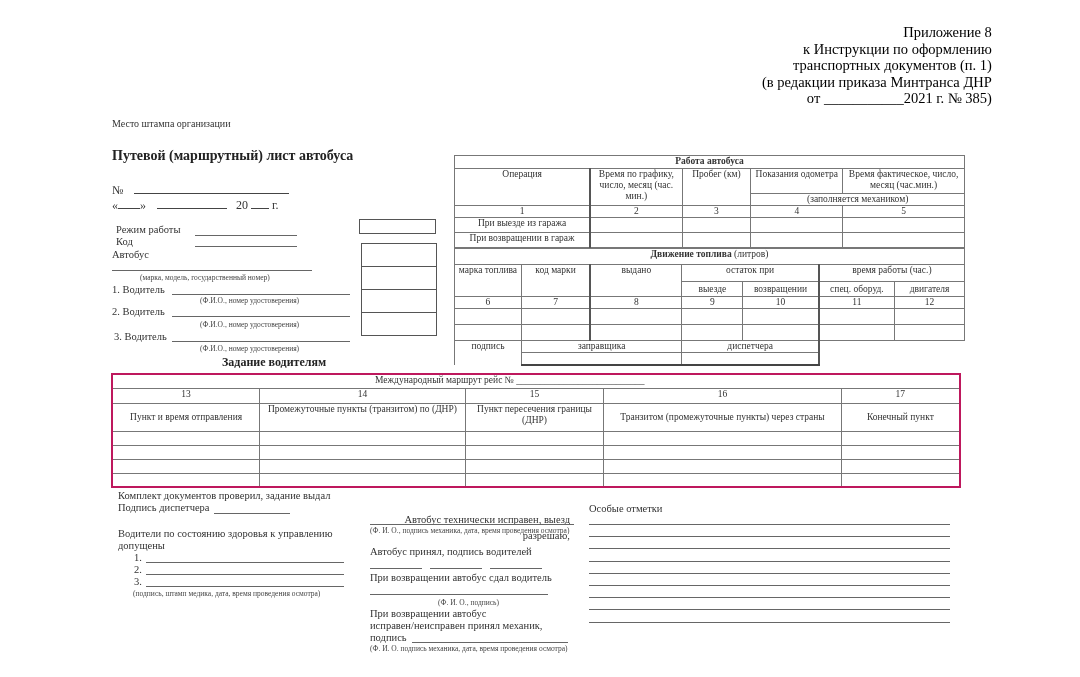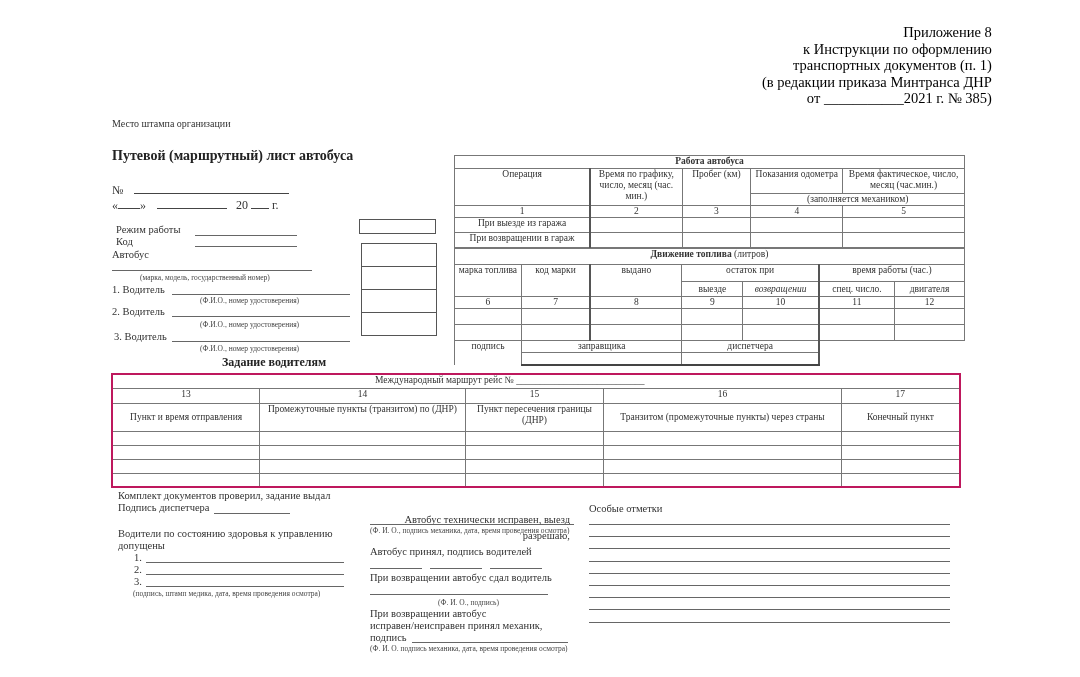--- a/index.html
+++ b/index.html
@@ -138,22 +138,22 @@
       </tr>
   <tr style="height:17px;">
     <td rowspan="2">марка топлива</td>
     <td rowspan="2">код марки</td>
     <td rowspan="2" style="border-left:2px solid #555;">выдано</td>
     <td colspan="2">остаток при</td>
     <td colspan="2" style="border-left:2px solid #555;">время работы (час.)</td>
   </tr>
   <tr style="height:15px;">
     <td style="vertical-align:middle;">выезде</td>
-    <td style="vertical-align:middle;font-style:italic;">возвращении</td>
-    <td style="vertical-align:middle;border-left:2px solid #555;">спец. число.</td>
+    <td style="vertical-align:middle;">возвращении</td>
+    <td style="vertical-align:middle;border-left:2px solid #555;">спец. оборуд.</td>
     <td style="vertical-align:middle;">двигателя</td>
   </tr>
   <tr style="height:12px;">
     <td>6</td>
     <td>7</td>
     <td style="border-left:2px solid #555;">8</td>
     <td>9</td>
     <td>10</td>
     <td style="border-left:2px solid #555;">11</td>
     <td>12</td>

